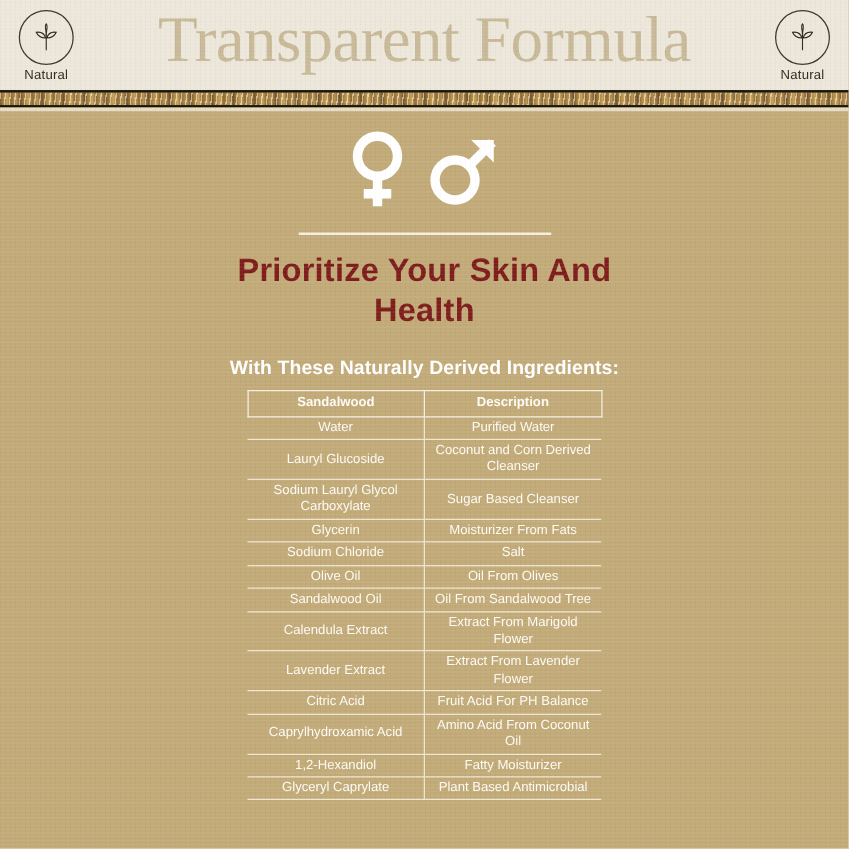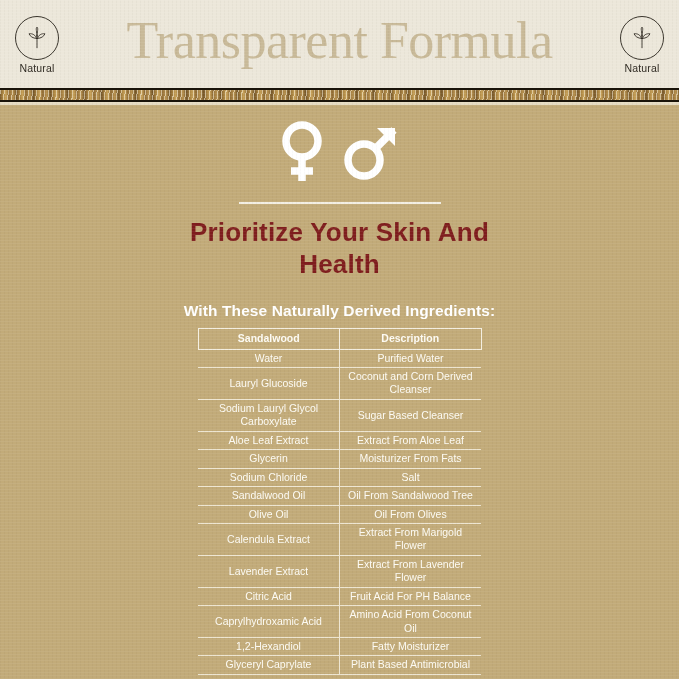--- a/index.html
+++ b/index.html
@@ -15,21 +15,21 @@
     position: relative;
     width: 679px;
     height: 679px;
     background: #c2ab79;
     overflow: hidden;
   }
 
   
   #header-bar {
     position: relative;
-    height: 88px;
+    height: 72px;
     background: #ece7da;
     display: flex;
     align-items: center;
     justify-content: flex-end;
     padding: 12px 8px;
   }
 
   .natural-badge {
     width: 58px;
     flex: 0 0 58px;
@@ -266,40 +266,36 @@
             </tr>
             <tr>
               <td class="col-ing">Lauryl Glucoside</td>
               <td class="col-desc">Coconut and Corn Derived Cleanser</td>
             </tr>
             <tr>
               <td class="col-ing">Sodium Lauryl Glycol Carboxylate</td>
               <td class="col-desc">Sugar Based Cleanser</td>
             </tr>
             <tr>
-              <td class="col-ing">Aloe Leaf Extract</td>
-              <td class="col-desc">Extract From Aloe Leaf</td>
-            </tr>
-            <tr>
               <td class="col-ing">Glycerin</td>
               <td class="col-desc">Moisturizer From Fats</td>
             </tr>
             <tr>
               <td class="col-ing">Sodium Chloride</td>
               <td class="col-desc">Salt</td>
             </tr>
             <tr>
+              <td class="col-ing">Olive Oil</td>
+              <td class="col-desc">Oil From Olives</td>
+            </tr>
+            <tr>
               <td class="col-ing">Sandalwood Oil</td>
               <td class="col-desc">Oil From Sandalwood Tree</td>
             </tr>
             <tr>
-              <td class="col-ing">Olive Oil</td>
-              <td class="col-desc">Oil From Olives</td>
-            </tr>
-            <tr>
               <td class="col-ing">Calendula Extract</td>
               <td class="col-desc">Extract From Marigold Flower</td>
             </tr>
             <tr>
               <td class="col-ing">Lavender Extract</td>
               <td class="col-desc">Extract From Lavender Flower</td>
             </tr>
             <tr>
               <td class="col-ing">Citric Acid</td>
               <td class="col-desc">Fruit Acid For PH Balance</td>

